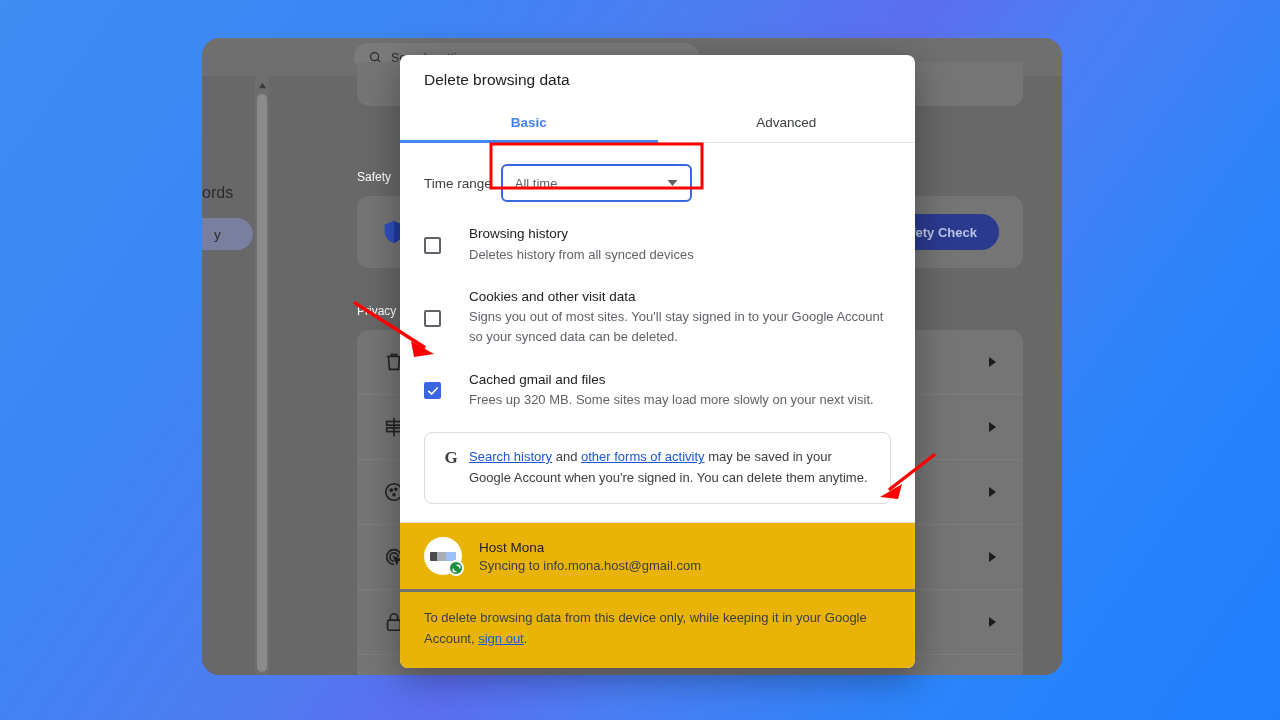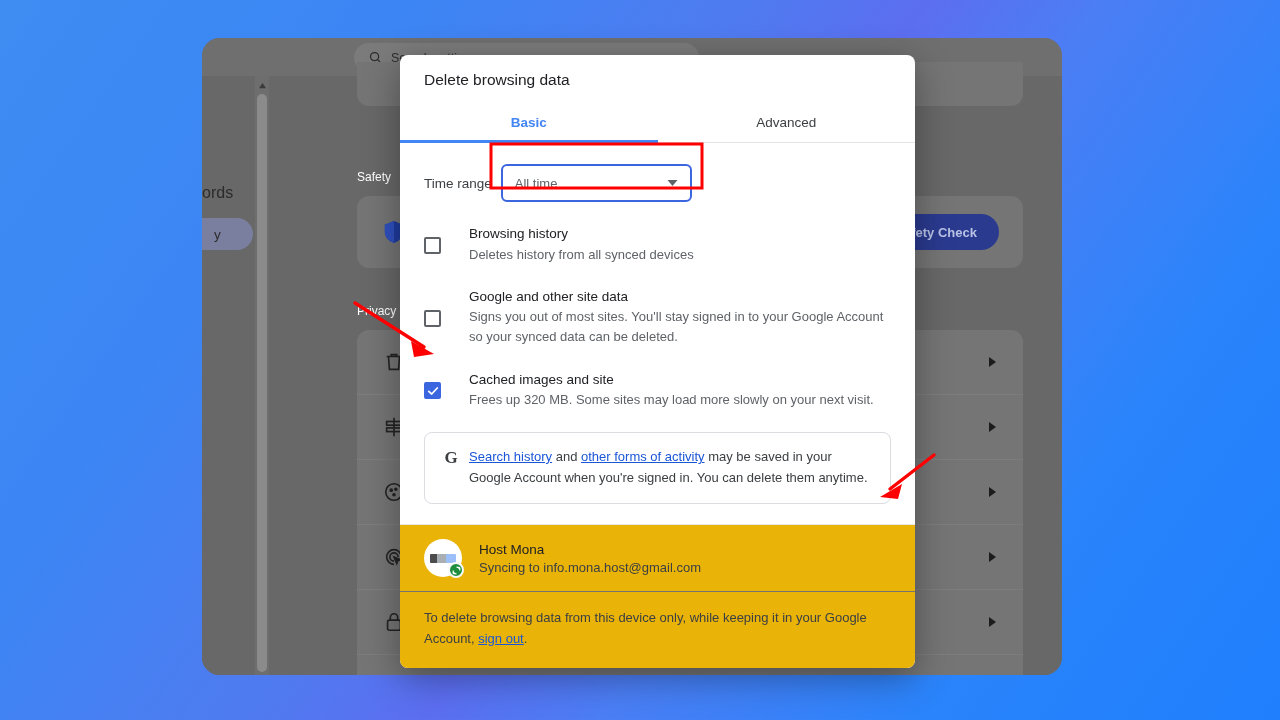--- a/index.html
+++ b/index.html
@@ -232,21 +232,21 @@
   #sync-badge {
     position: absolute; right: -2px; bottom: -1px;
     width: 16px; height: 16px; border-radius: 50%;
     background: #1e8e3e; border: 2px solid #f8f9fa;
     display: flex; align-items: center; justify-content: center;
   }
   #account-text { margin-left: 17px; }
   #account-name { font-size: 13.5px; color: #202124; }
   #account-sync { font-size: 13px; color: #3c4043; margin-top: 3px; }
   #footer-note {
-    border-top: 1px solid #737373;
+    border-top: 3px solid #737373;
     padding: 16px 24px 18px 24px;
     font-size: 13px; color: #3c4043; line-height: 1.6;
   }
   #footer-note a { color: #1a56d6; }
 
   
   .annot { position: absolute; pointer-events: none; }
 </style>
 </head>
 <body>
@@ -391,33 +391,33 @@
       <div class="cb"></div>
       <div class="opt-text">
         <div class="opt-title">Browsing history</div>
         <div class="opt-desc">Deletes history from all synced devices</div>
       </div>
     </div>
 
     <div class="opt centered">
       <div class="cb"></div>
       <div class="opt-text">
-        <div class="opt-title">Google and other site data</div>
+        <div class="opt-title">Cookies and other visit data</div>
         <div class="opt-desc">Signs you out of most sites. You'll stay signed in to your Google Account so your synced data can be deleted.</div>
       </div>
     </div>
 
     <div class="opt centered">
       <div class="cb checked">
         <svg viewBox="0 0 14 14" width="12" height="12">
           <polyline points="2,7.5 5.5,10.5 12,3.5" fill="none" stroke="#fff" stroke-width="2" stroke-linecap="round" stroke-linejoin="round"></polyline>
         </svg>
       </div>
       <div class="opt-text">
-        <div class="opt-title">Cached images and site</div>
+        <div class="opt-title">Cached gmail and files</div>
         <div class="opt-desc">Frees up 320 MB. Some sites may load more slowly on your next visit.</div>
       </div>
     </div>
 
     <div id="google-note">
       <div id="g-logo">G</div>
       <div id="g-note-text">
         <a href="#">Search history</a><span> and </span><a href="#">other forms of activity</a><span> may be saved in your Google Account when you're signed in. You can delete them anytime.</span>
       </div>
     </div>

